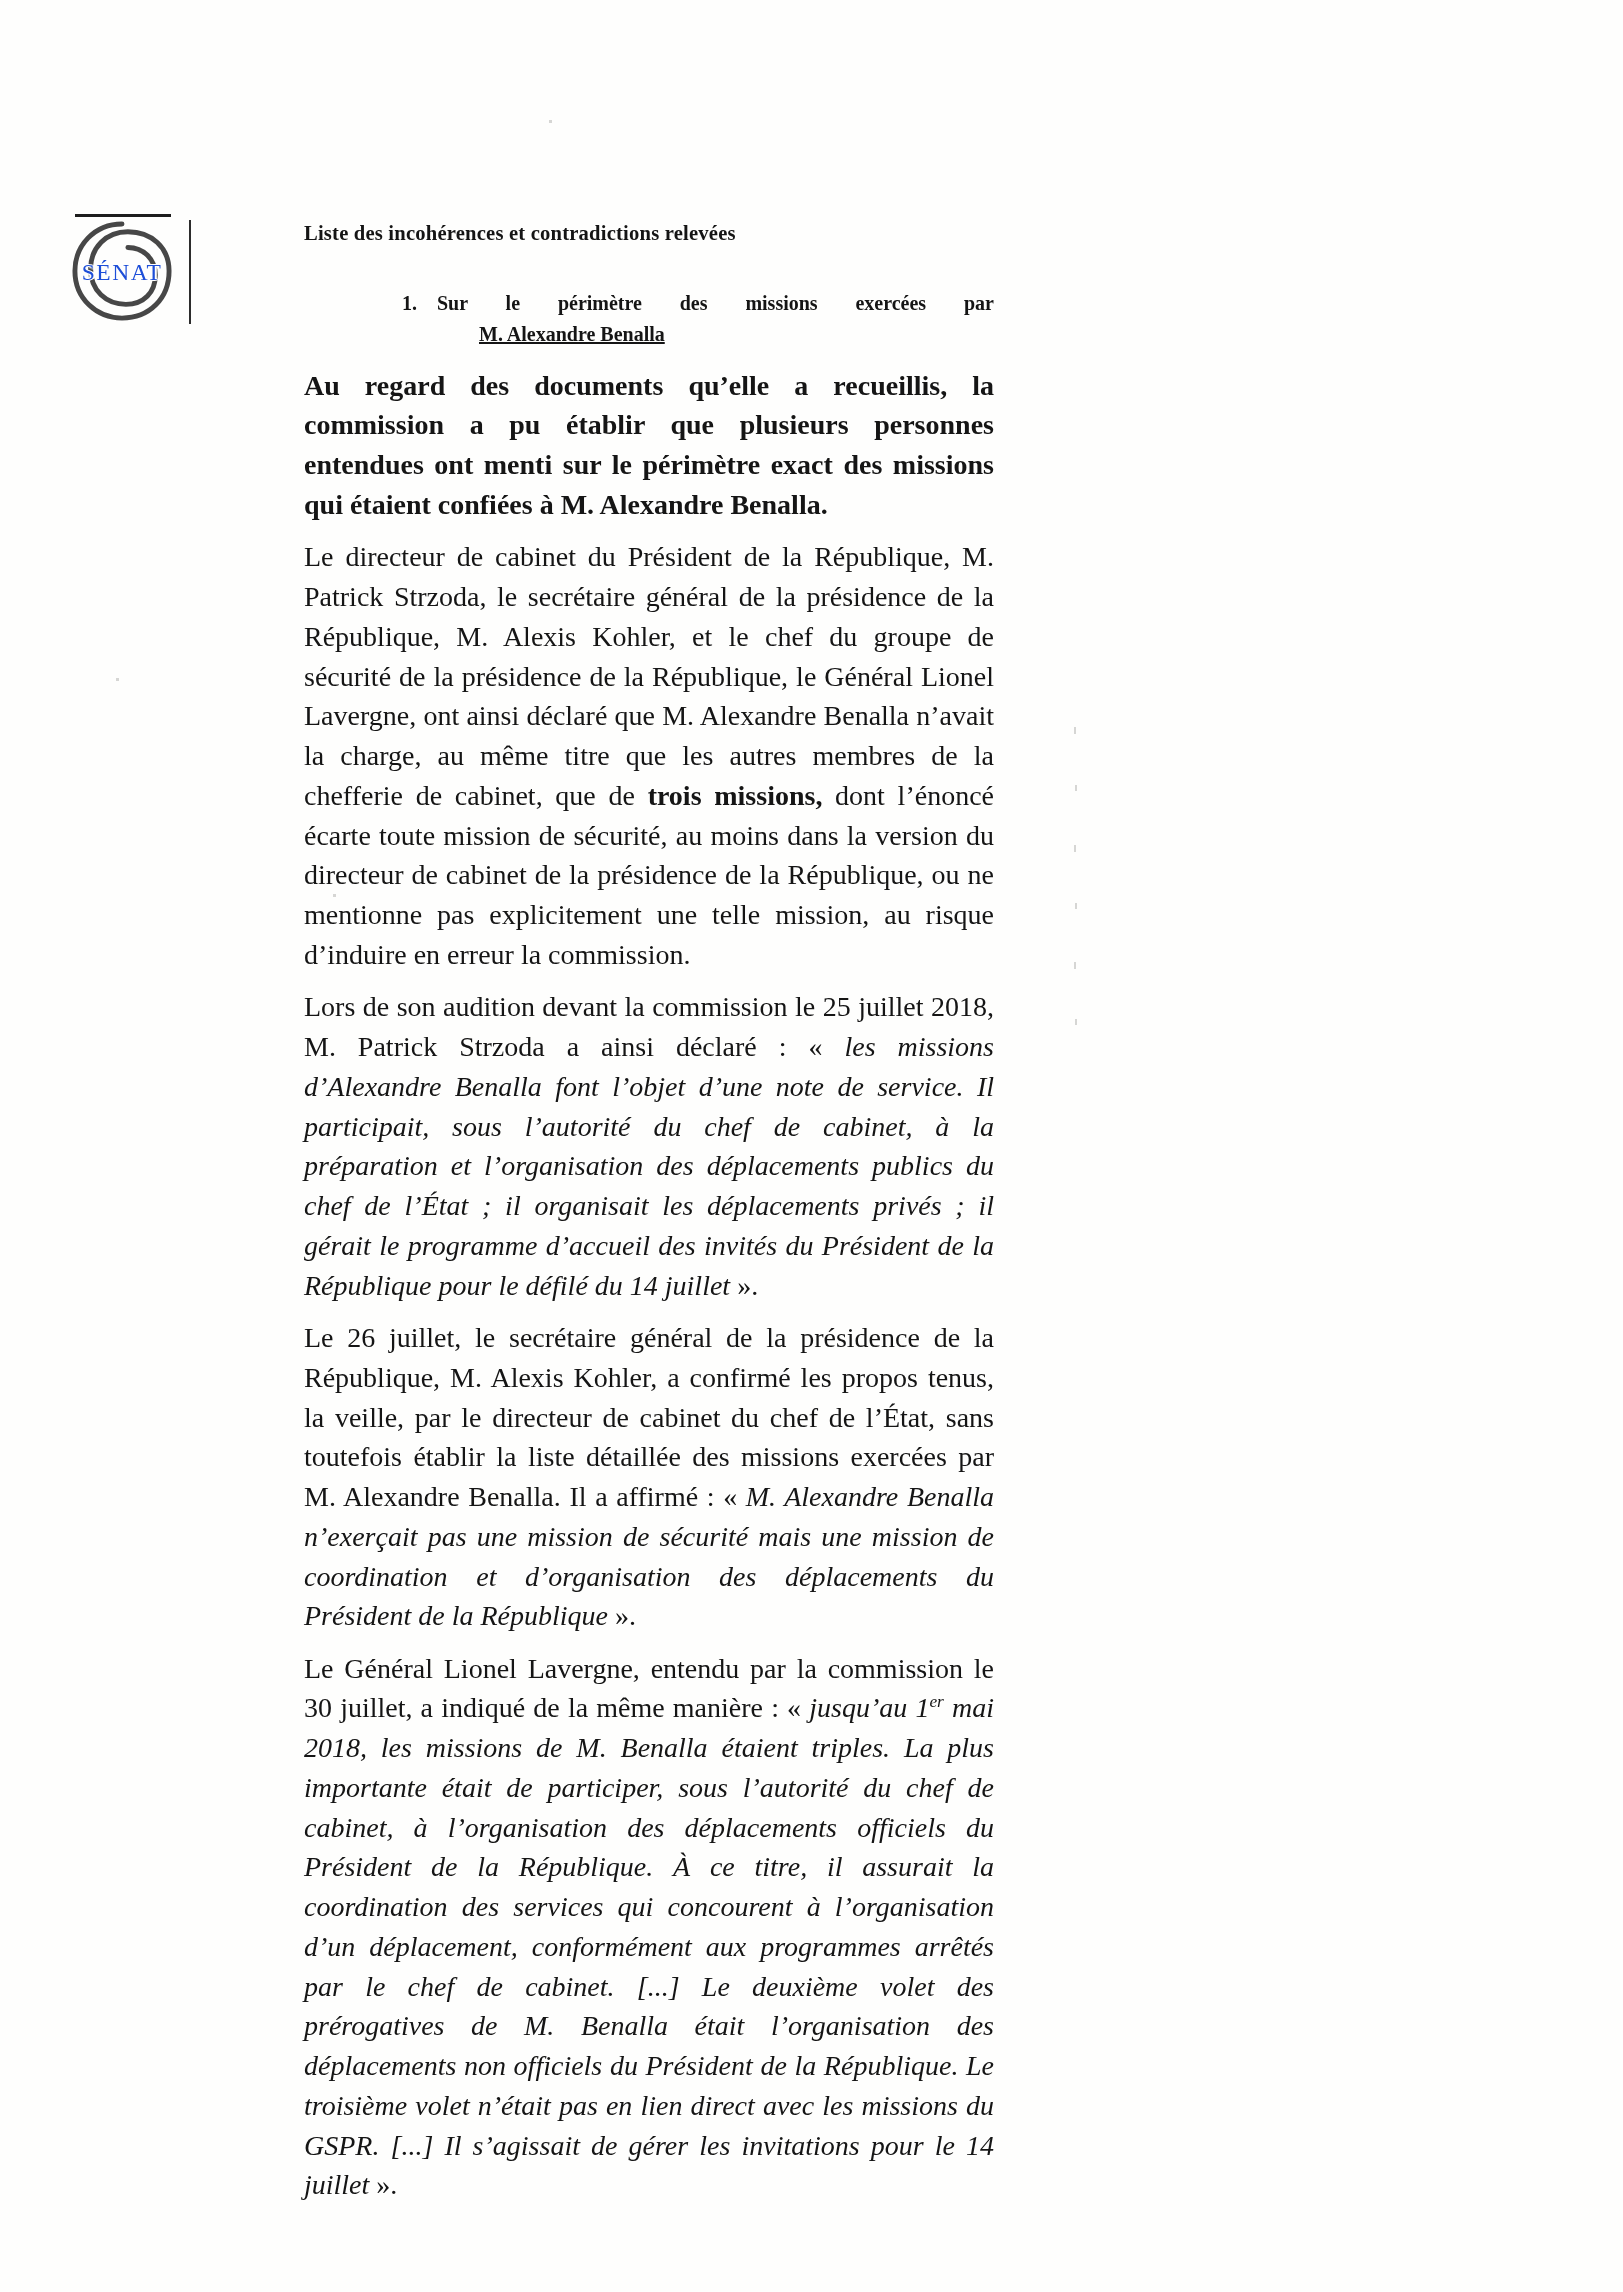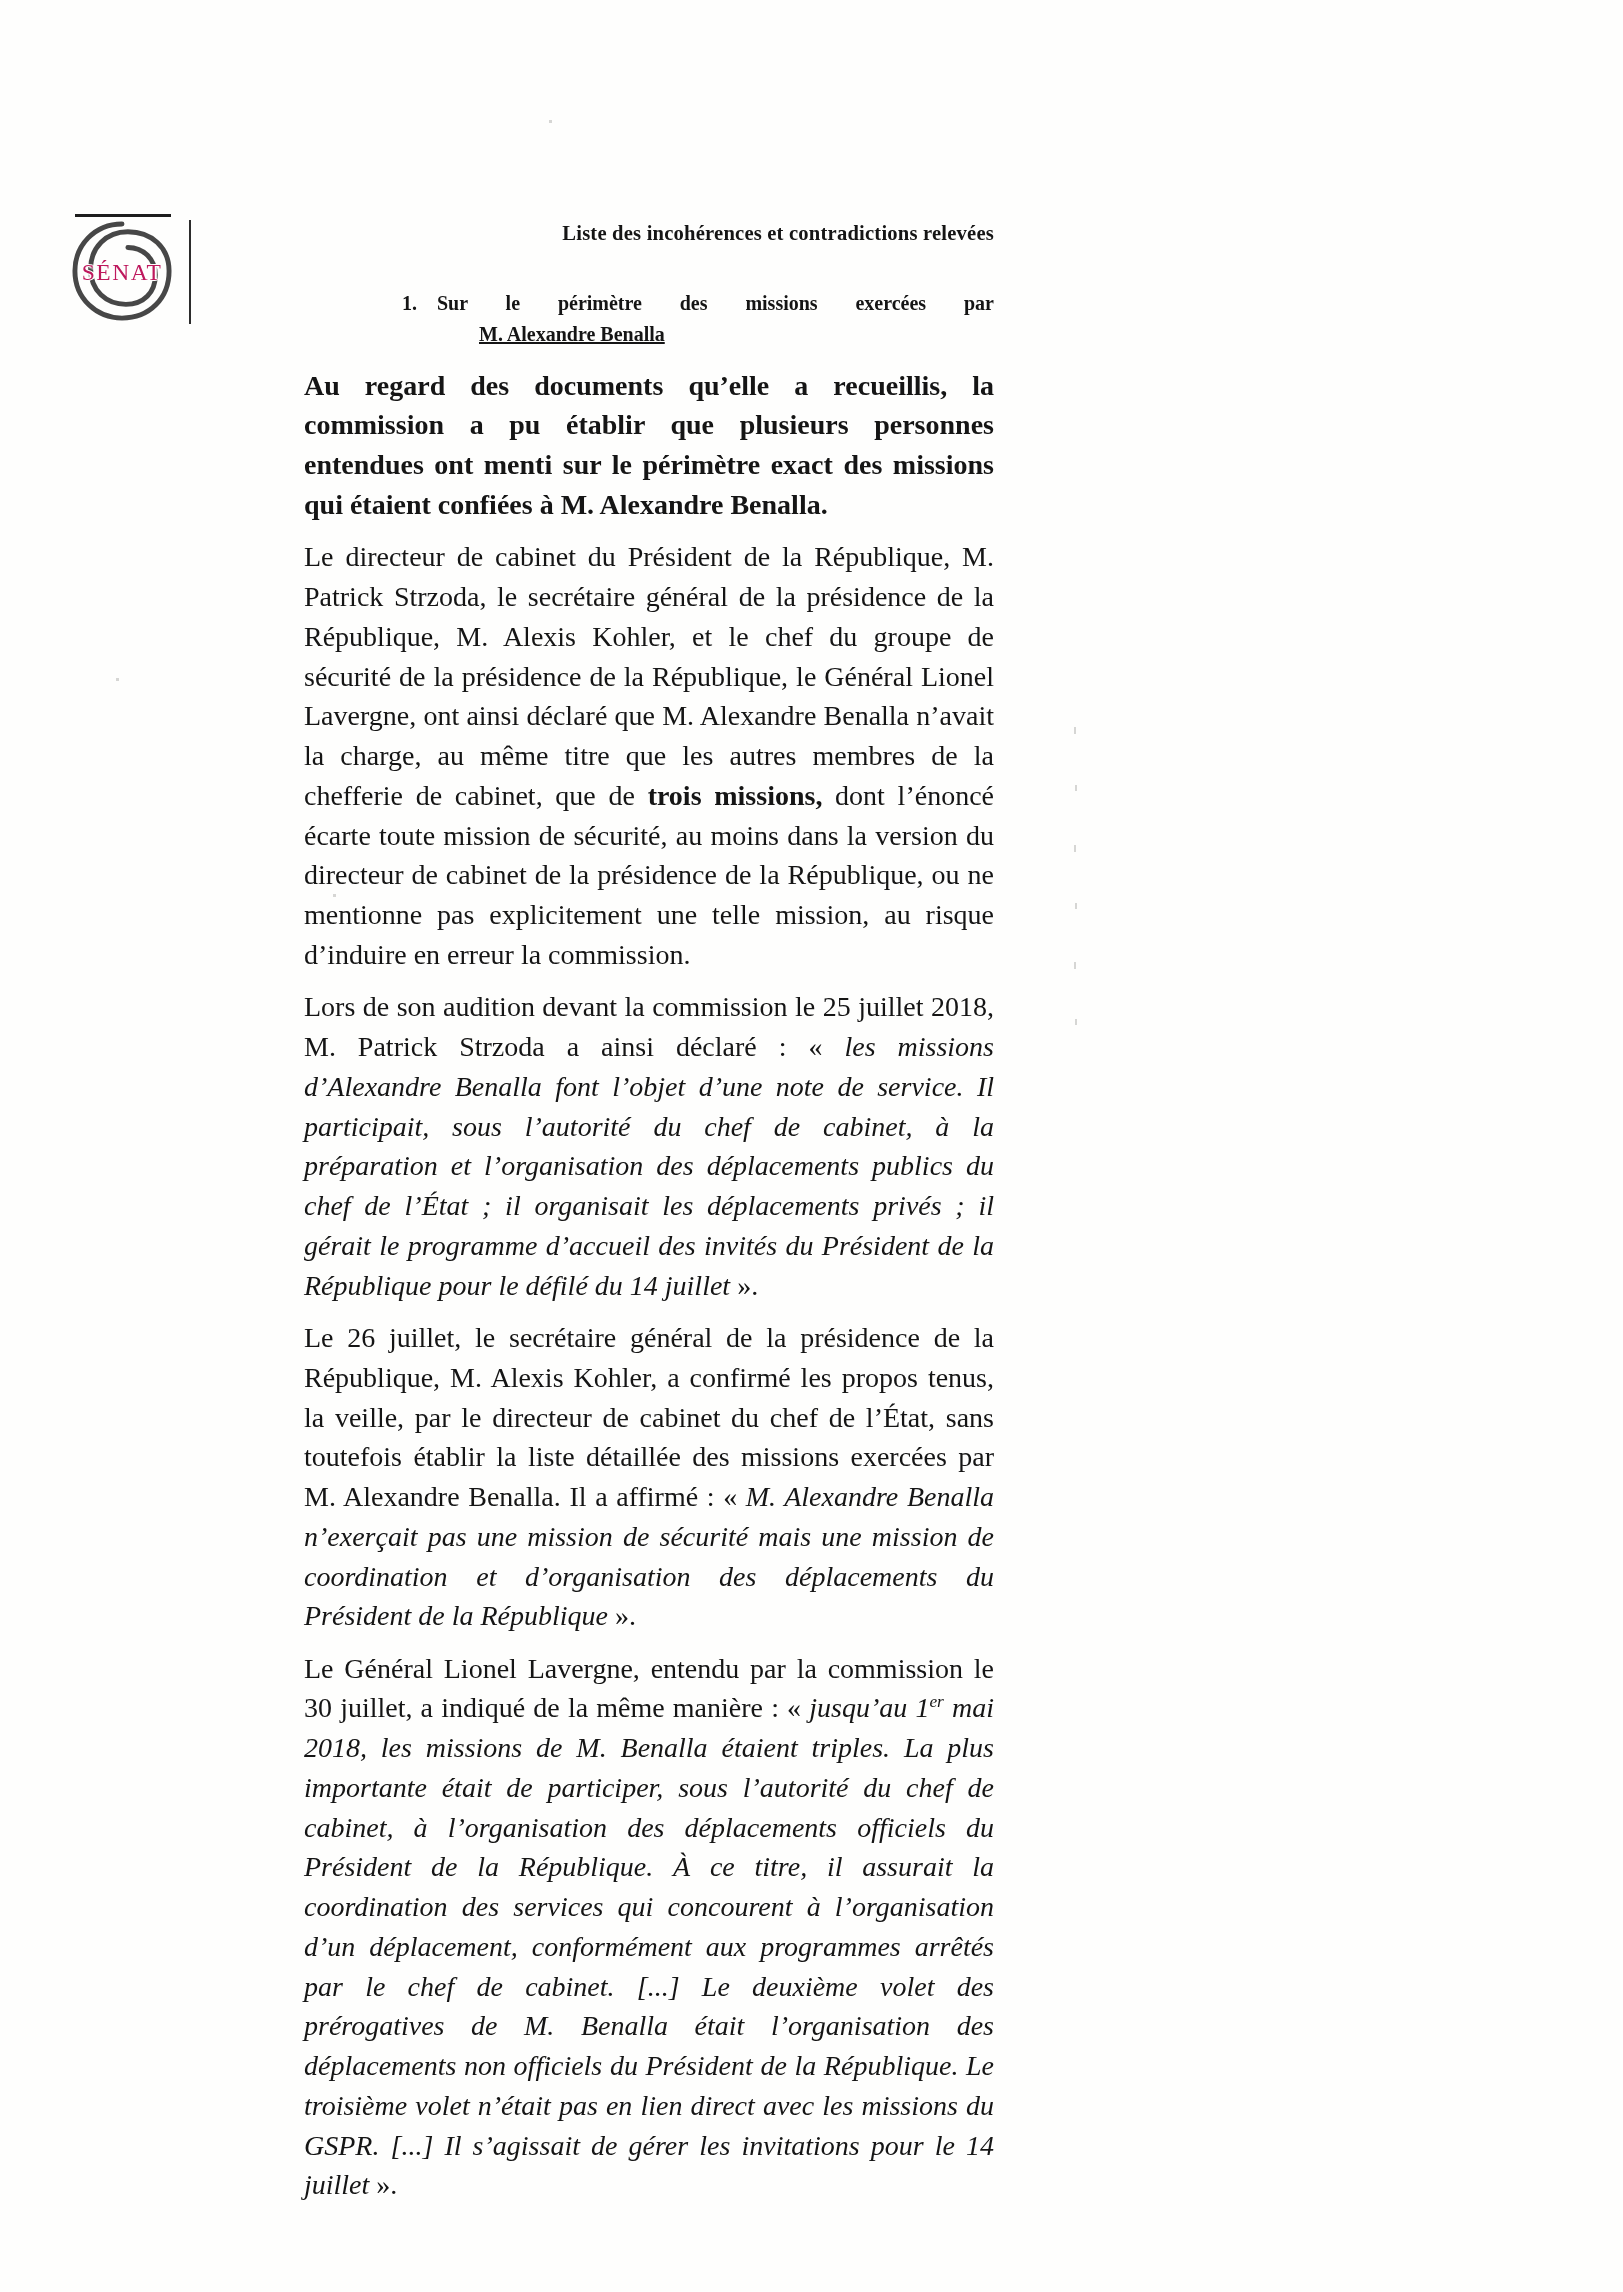--- a/index.html
+++ b/index.html
@@ -13,28 +13,28 @@
     color: #151515;
     overflow: hidden;
   }
 
   
   .letterhead { position: absolute; left: 71px; top: 214px; width: 120px; height: 120px; }
   .lh-topline { position: absolute; left: 3.9px; top: 0; width: 96px; height: 2.9px; background: #1d1d1d; }
   .logo-spiral { position: absolute; left: 0; top: 5.9px; }
   .logo-text {
     position: absolute; left: -5.9px; top: 45px; width: 114px;
-    text-align: center; font-size: 23.5px; letter-spacing: 1.5px; color: #be185d;
+    text-align: center; font-size: 23.5px; letter-spacing: 1.5px; color: #1d4ed8;
     text-shadow: -2px 0 0 #fefefd, 2px 0 0 #fefefd, 0 -1px 0 #fefefd, 0 1px 0 #fefefd;
   }
   .lh-vrule { position: absolute; right: 0; top: 5.9px; width: 2px; height: 104px; background: #2c2c2c; }
 
   
   .content { position: absolute; left: 304px; top: 222px; width: 690px; }
-  .doc-title { font-weight: bold; font-size: 20.6px; text-align: right; letter-spacing: 0.2px; }
+  .doc-title { font-weight: bold; font-size: 20.6px; text-align: left; letter-spacing: 0.2px; }
 
   .heading { display: flex; margin: 43px 0 15.7px 98px; font-weight: bold; font-size: 20px; line-height: 1.55; }
   .h-num { flex: 0 0 35px; }
   .h-lines { flex: 1; min-width: 0; }
   .h-line1 { display: block; text-align: justify; text-align-last: justify; }
   .h-line2 { display: block; }
   .h-line2 > span { text-decoration: underline; margin-left: 42px; }
 
   .para { font-size: 28px; line-height: 1.42; text-align: justify; margin: 0 0 12.7px 0; }
   .bold { font-weight: bold; }

